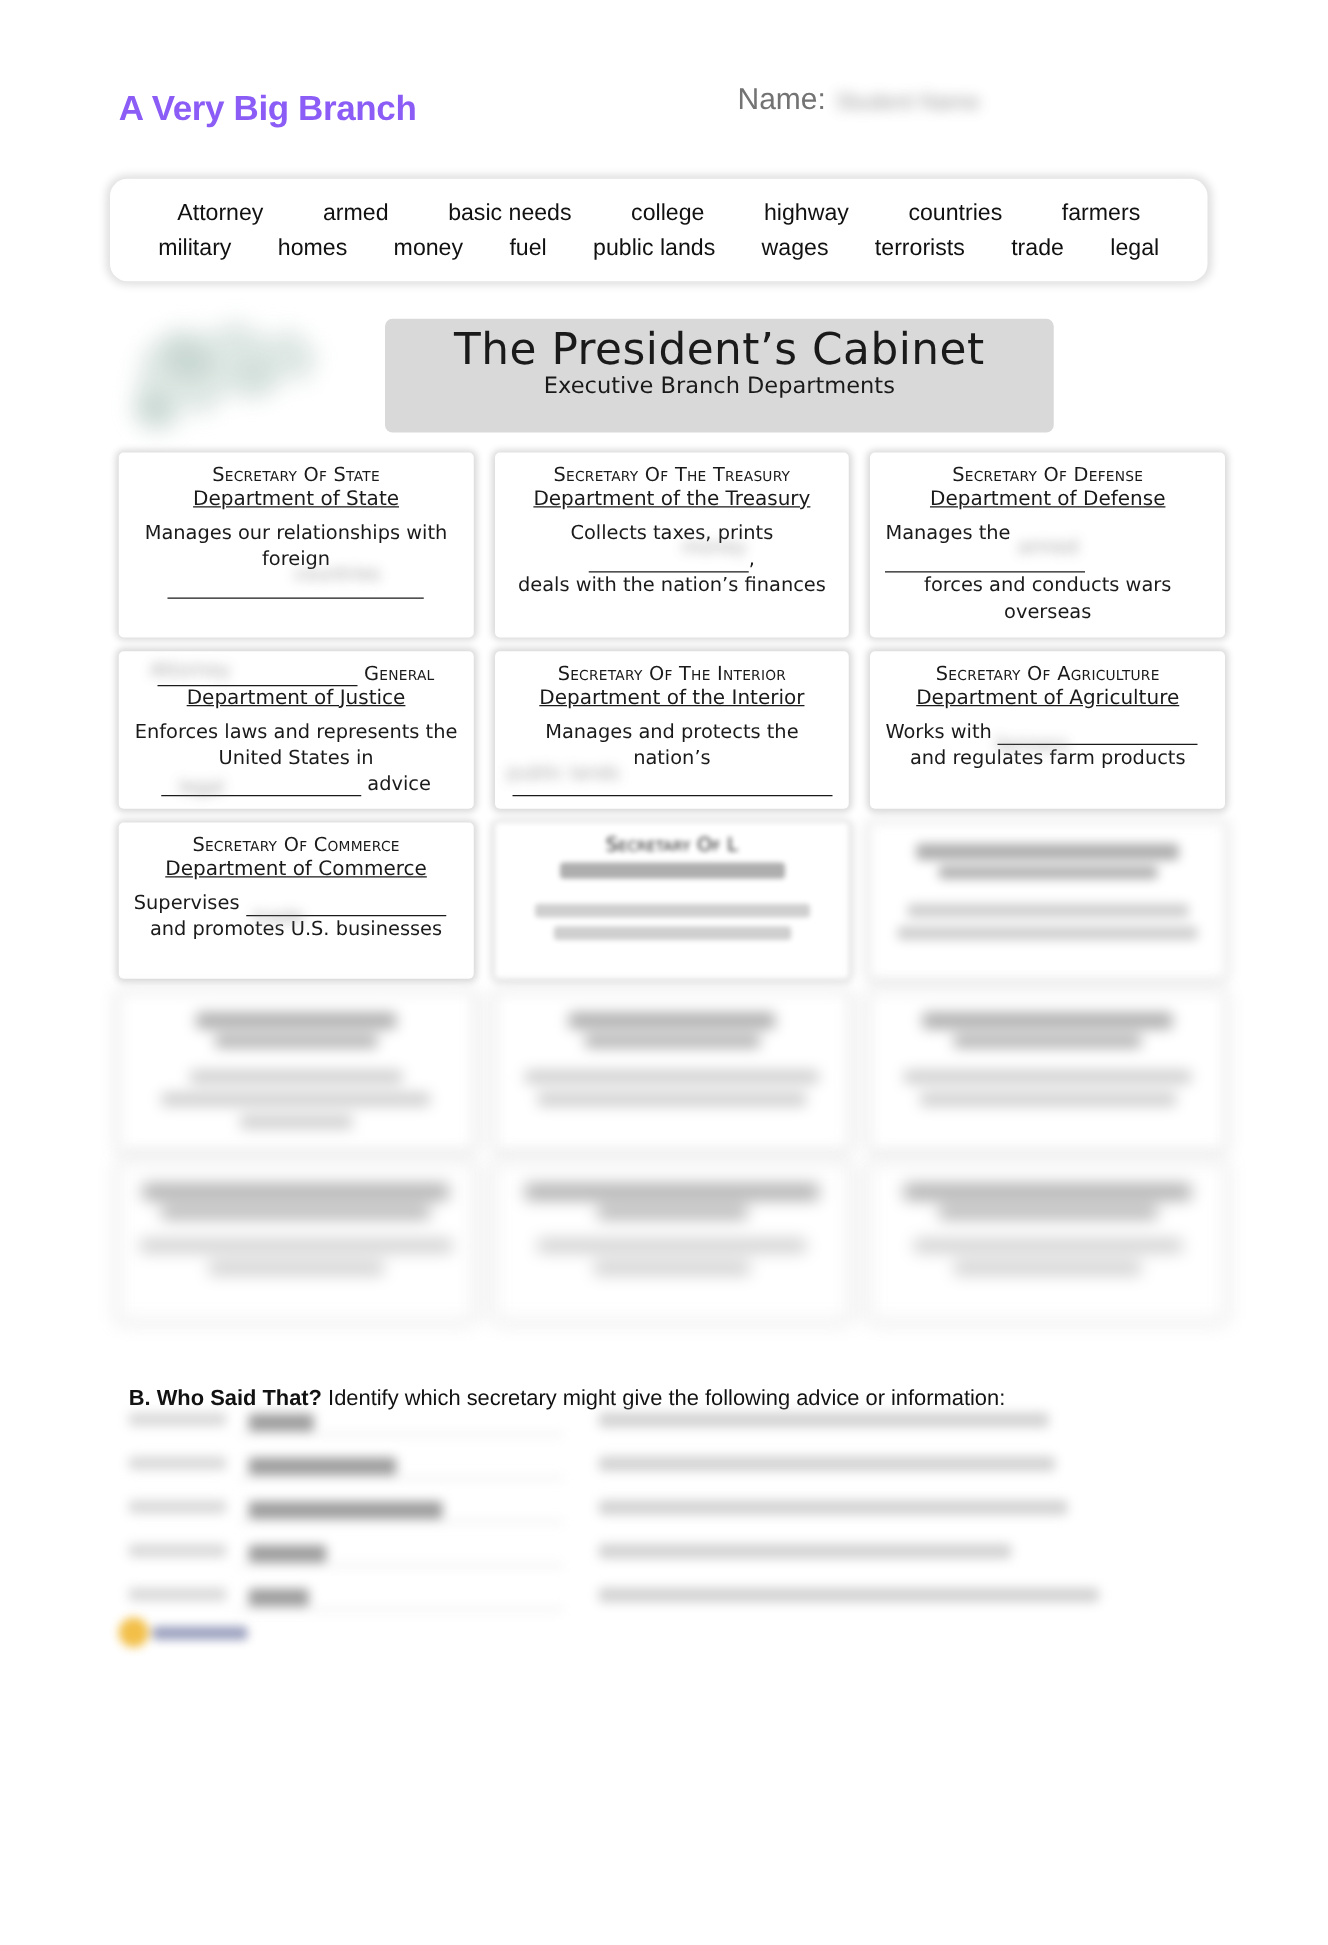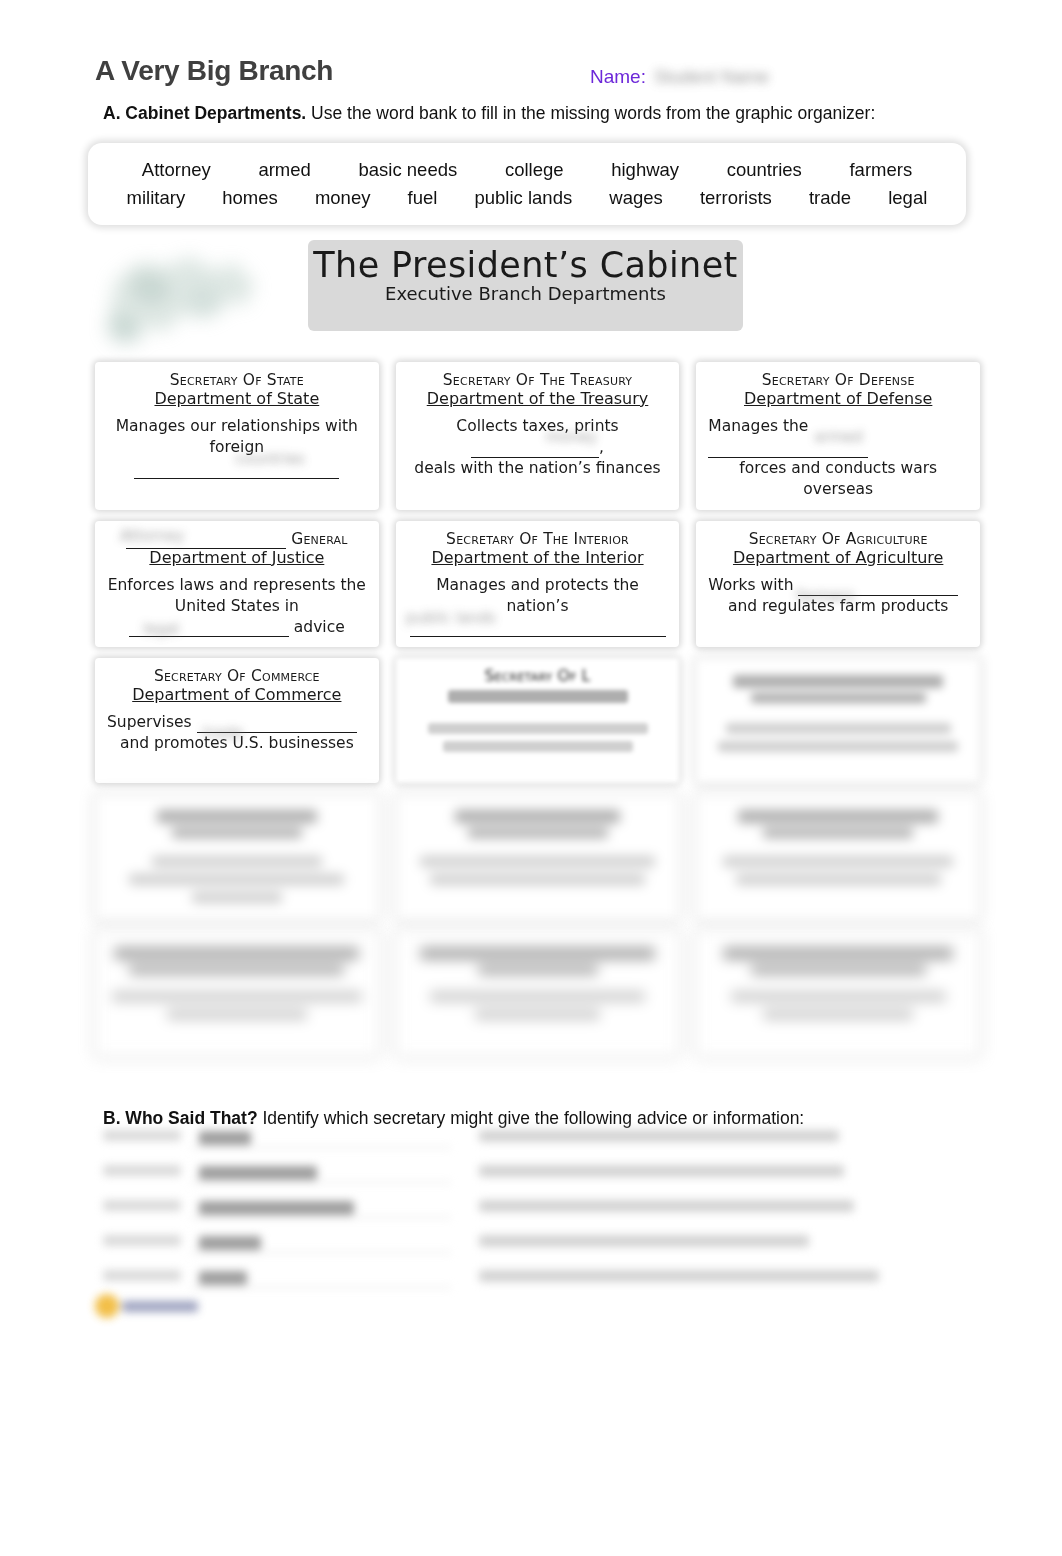--- a/index.html
+++ b/index.html
@@ -28,37 +28,37 @@
   .header-row {
     position: absolute;
     left: 95px;
     top: 55px;
     width: 880px;
     height: 42px;
   }
   .worksheet-title {
     position: absolute;
     left: 0;
-    top: 0;
+    top: 16px;
     font-size: 28px;
     font-weight: bold;
     letter-spacing: -0.3px;
-    color: #404040;
+    color: #8b5cf6;
     text-align: right;
   }
   .name-wrap {
     position: absolute;
     left: 495px;
     top: 11px;
     display: flex;
     align-items: baseline;
   }
   .name-label {
-    font-size: 19px;
-    color: #6d28d9;
+    font-size: 24px;
+    color: #737373;
   }
   .name-value {
     margin-left: 8px;
     font-size: 18px;
     color: #6f6f6f;
     filter: blur(5px);
     opacity: .72;
     user-select: none;
   }
 
@@ -97,22 +97,22 @@
     color: #111;
     padding: 3px 10px;
   }
   .wb-row.r2 { padding: 3px 0px; }
   .wb-word { white-space: nowrap; }
 
   
   .banner {
     position: absolute;
     left: 308px;
-    top: 240px;
-    width: 435px;
+    top: 255px;
+    width: 535px;
     height: 91px;
     background: #d9d9d9;
     border-radius: 6px;
     text-align: center;
     box-sizing: border-box;
     padding-top: 5px;
   }
   .banner-title {
     font-family: "DejaVu Sans", sans-serif;
     font-size: 35px;
@@ -304,23 +304,20 @@
 <div class="page">
 
   <div class="header-row">
     <div class="worksheet-title">A Very Big Branch</div>
     <div class="name-wrap">
       <span class="name-label">Name:</span>
       <span class="name-value">Student Name</span>
     </div>
   </div>
 
-  <div class="section-heading" id="sectionA-heading">
-    <span class="bold">A. Cabinet Departments.</span><span> Use the word bank to fill in the missing words from the graphic organizer:</span>
-  </div>
 
   <div class="wordbank">
     <div class="wb-row r1">
       <span class="wb-word">Attorney</span>
       <span class="wb-word">armed</span>
       <span class="wb-word">basic needs</span>
       <span class="wb-word">college</span>
       <span class="wb-word">highway</span>
       <span class="wb-word">countries</span>
       <span class="wb-word">farmers</span>

